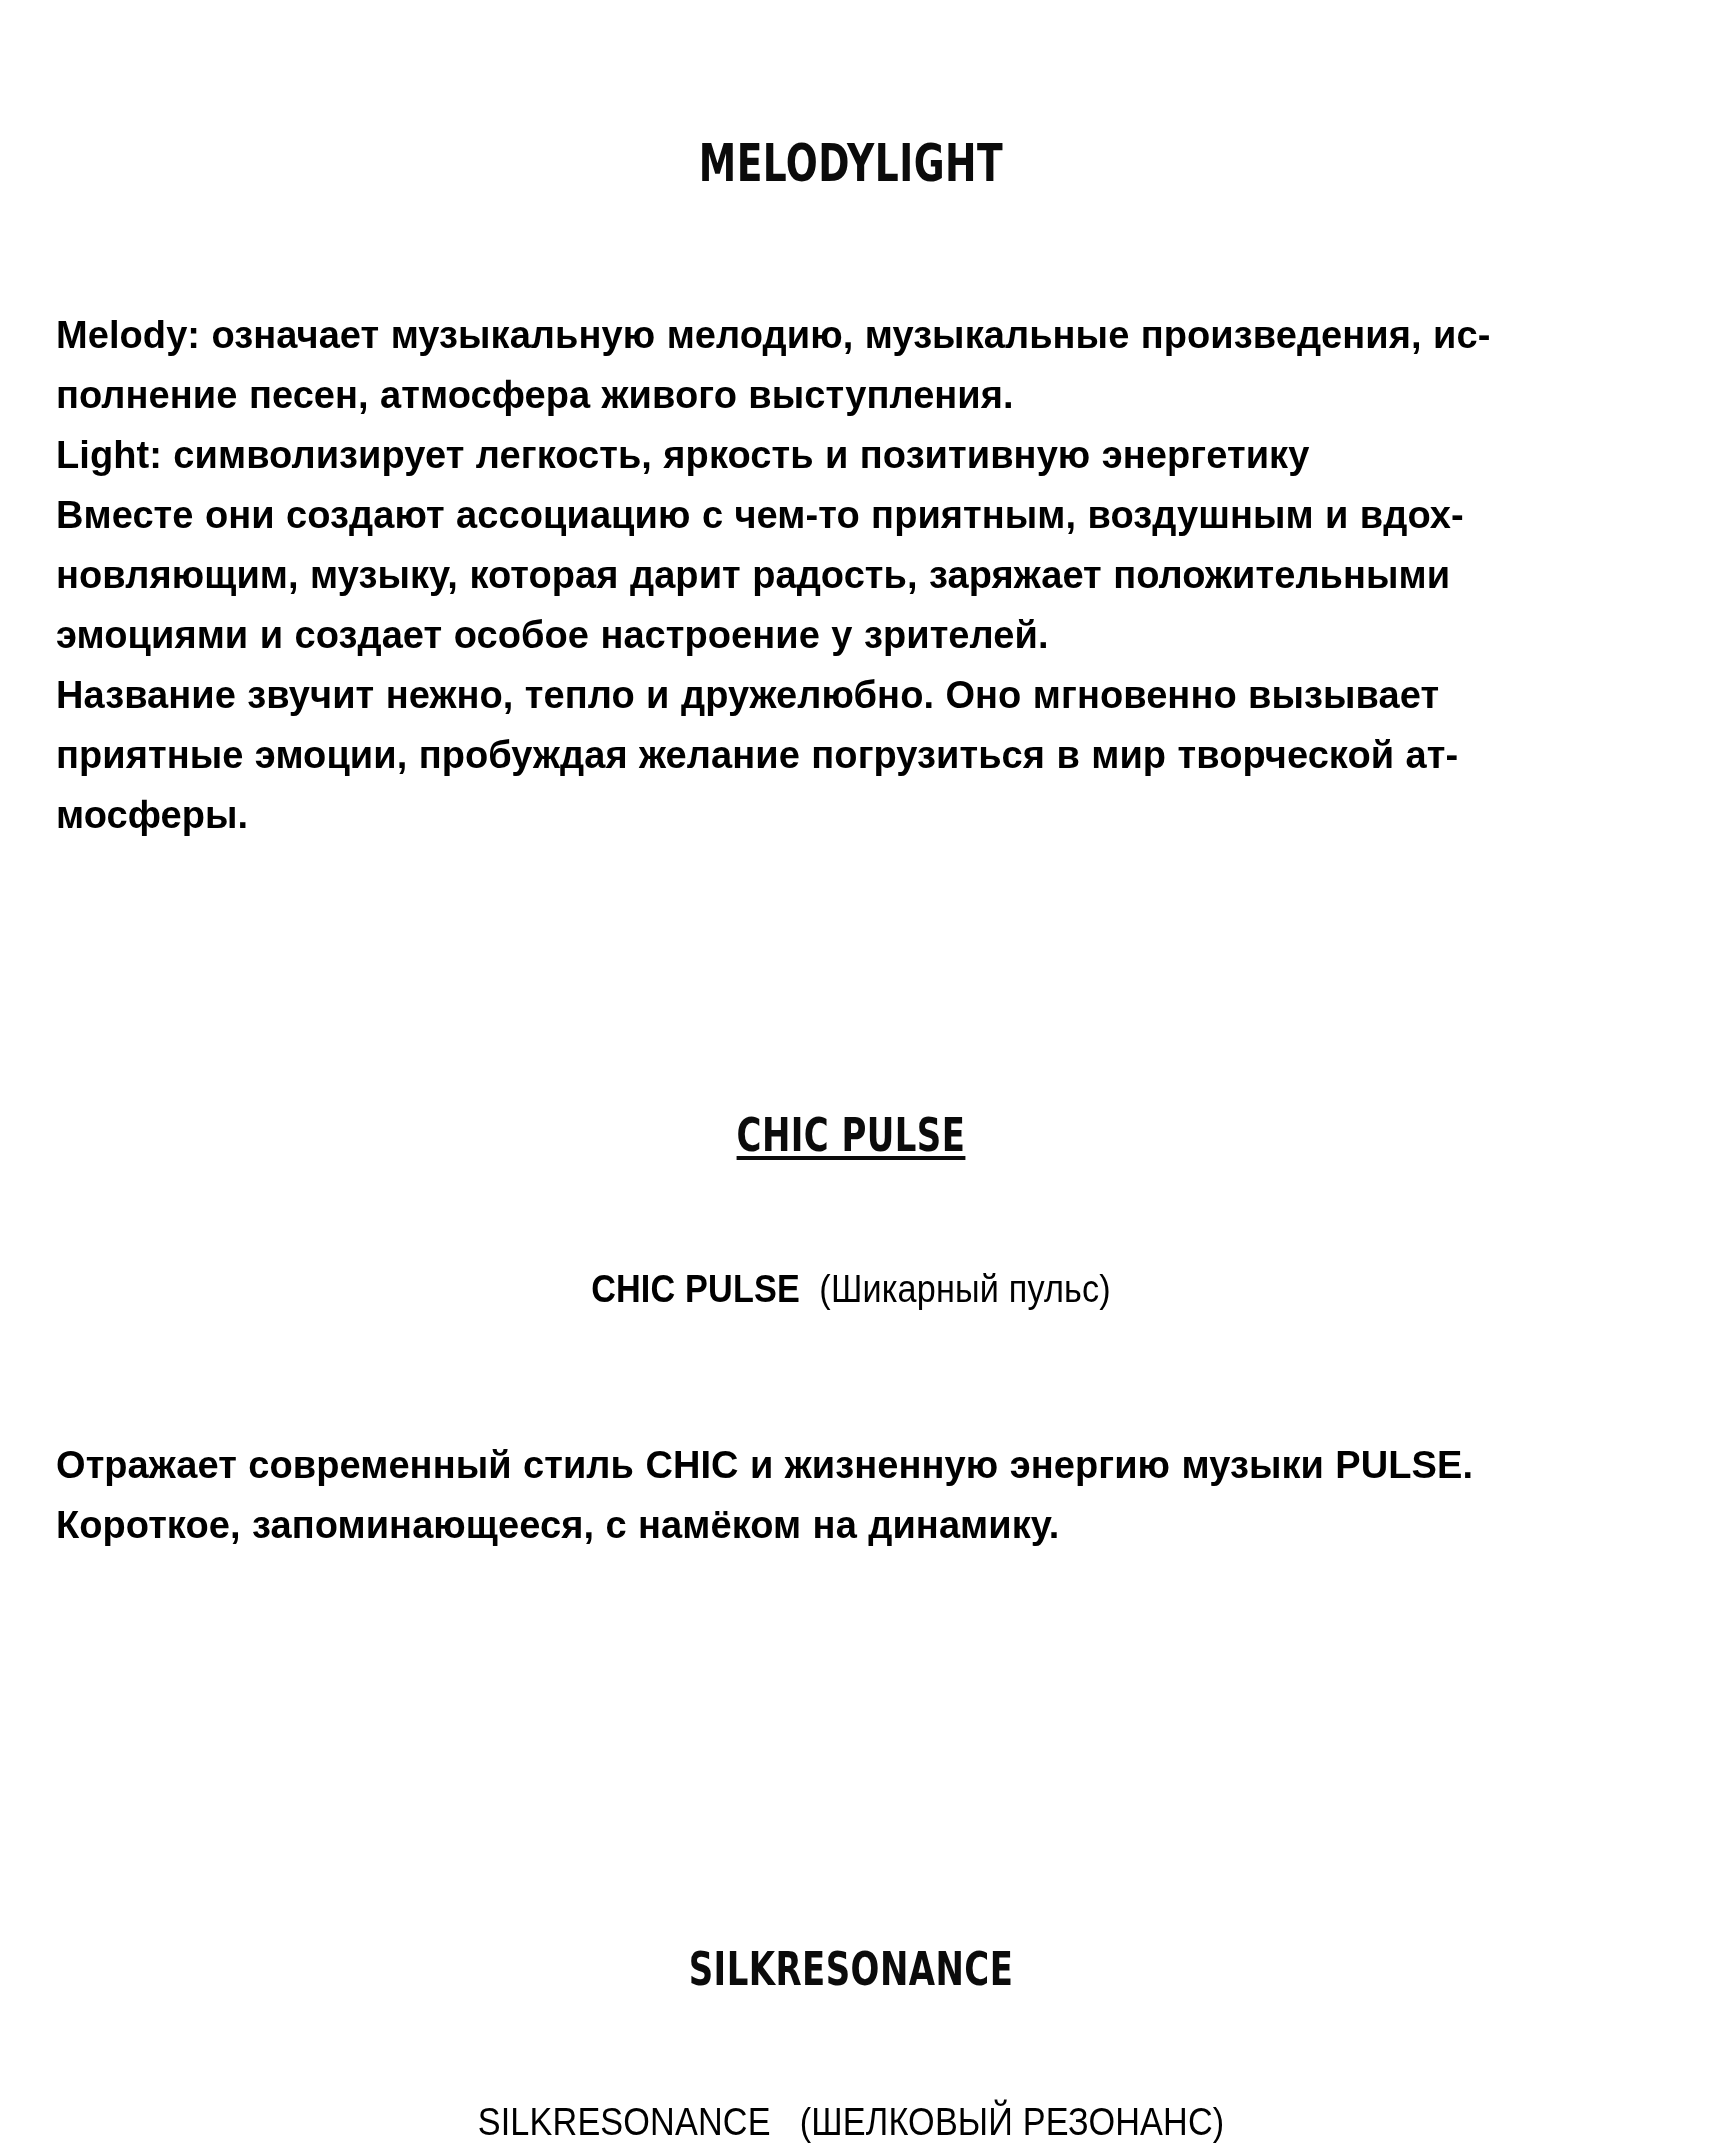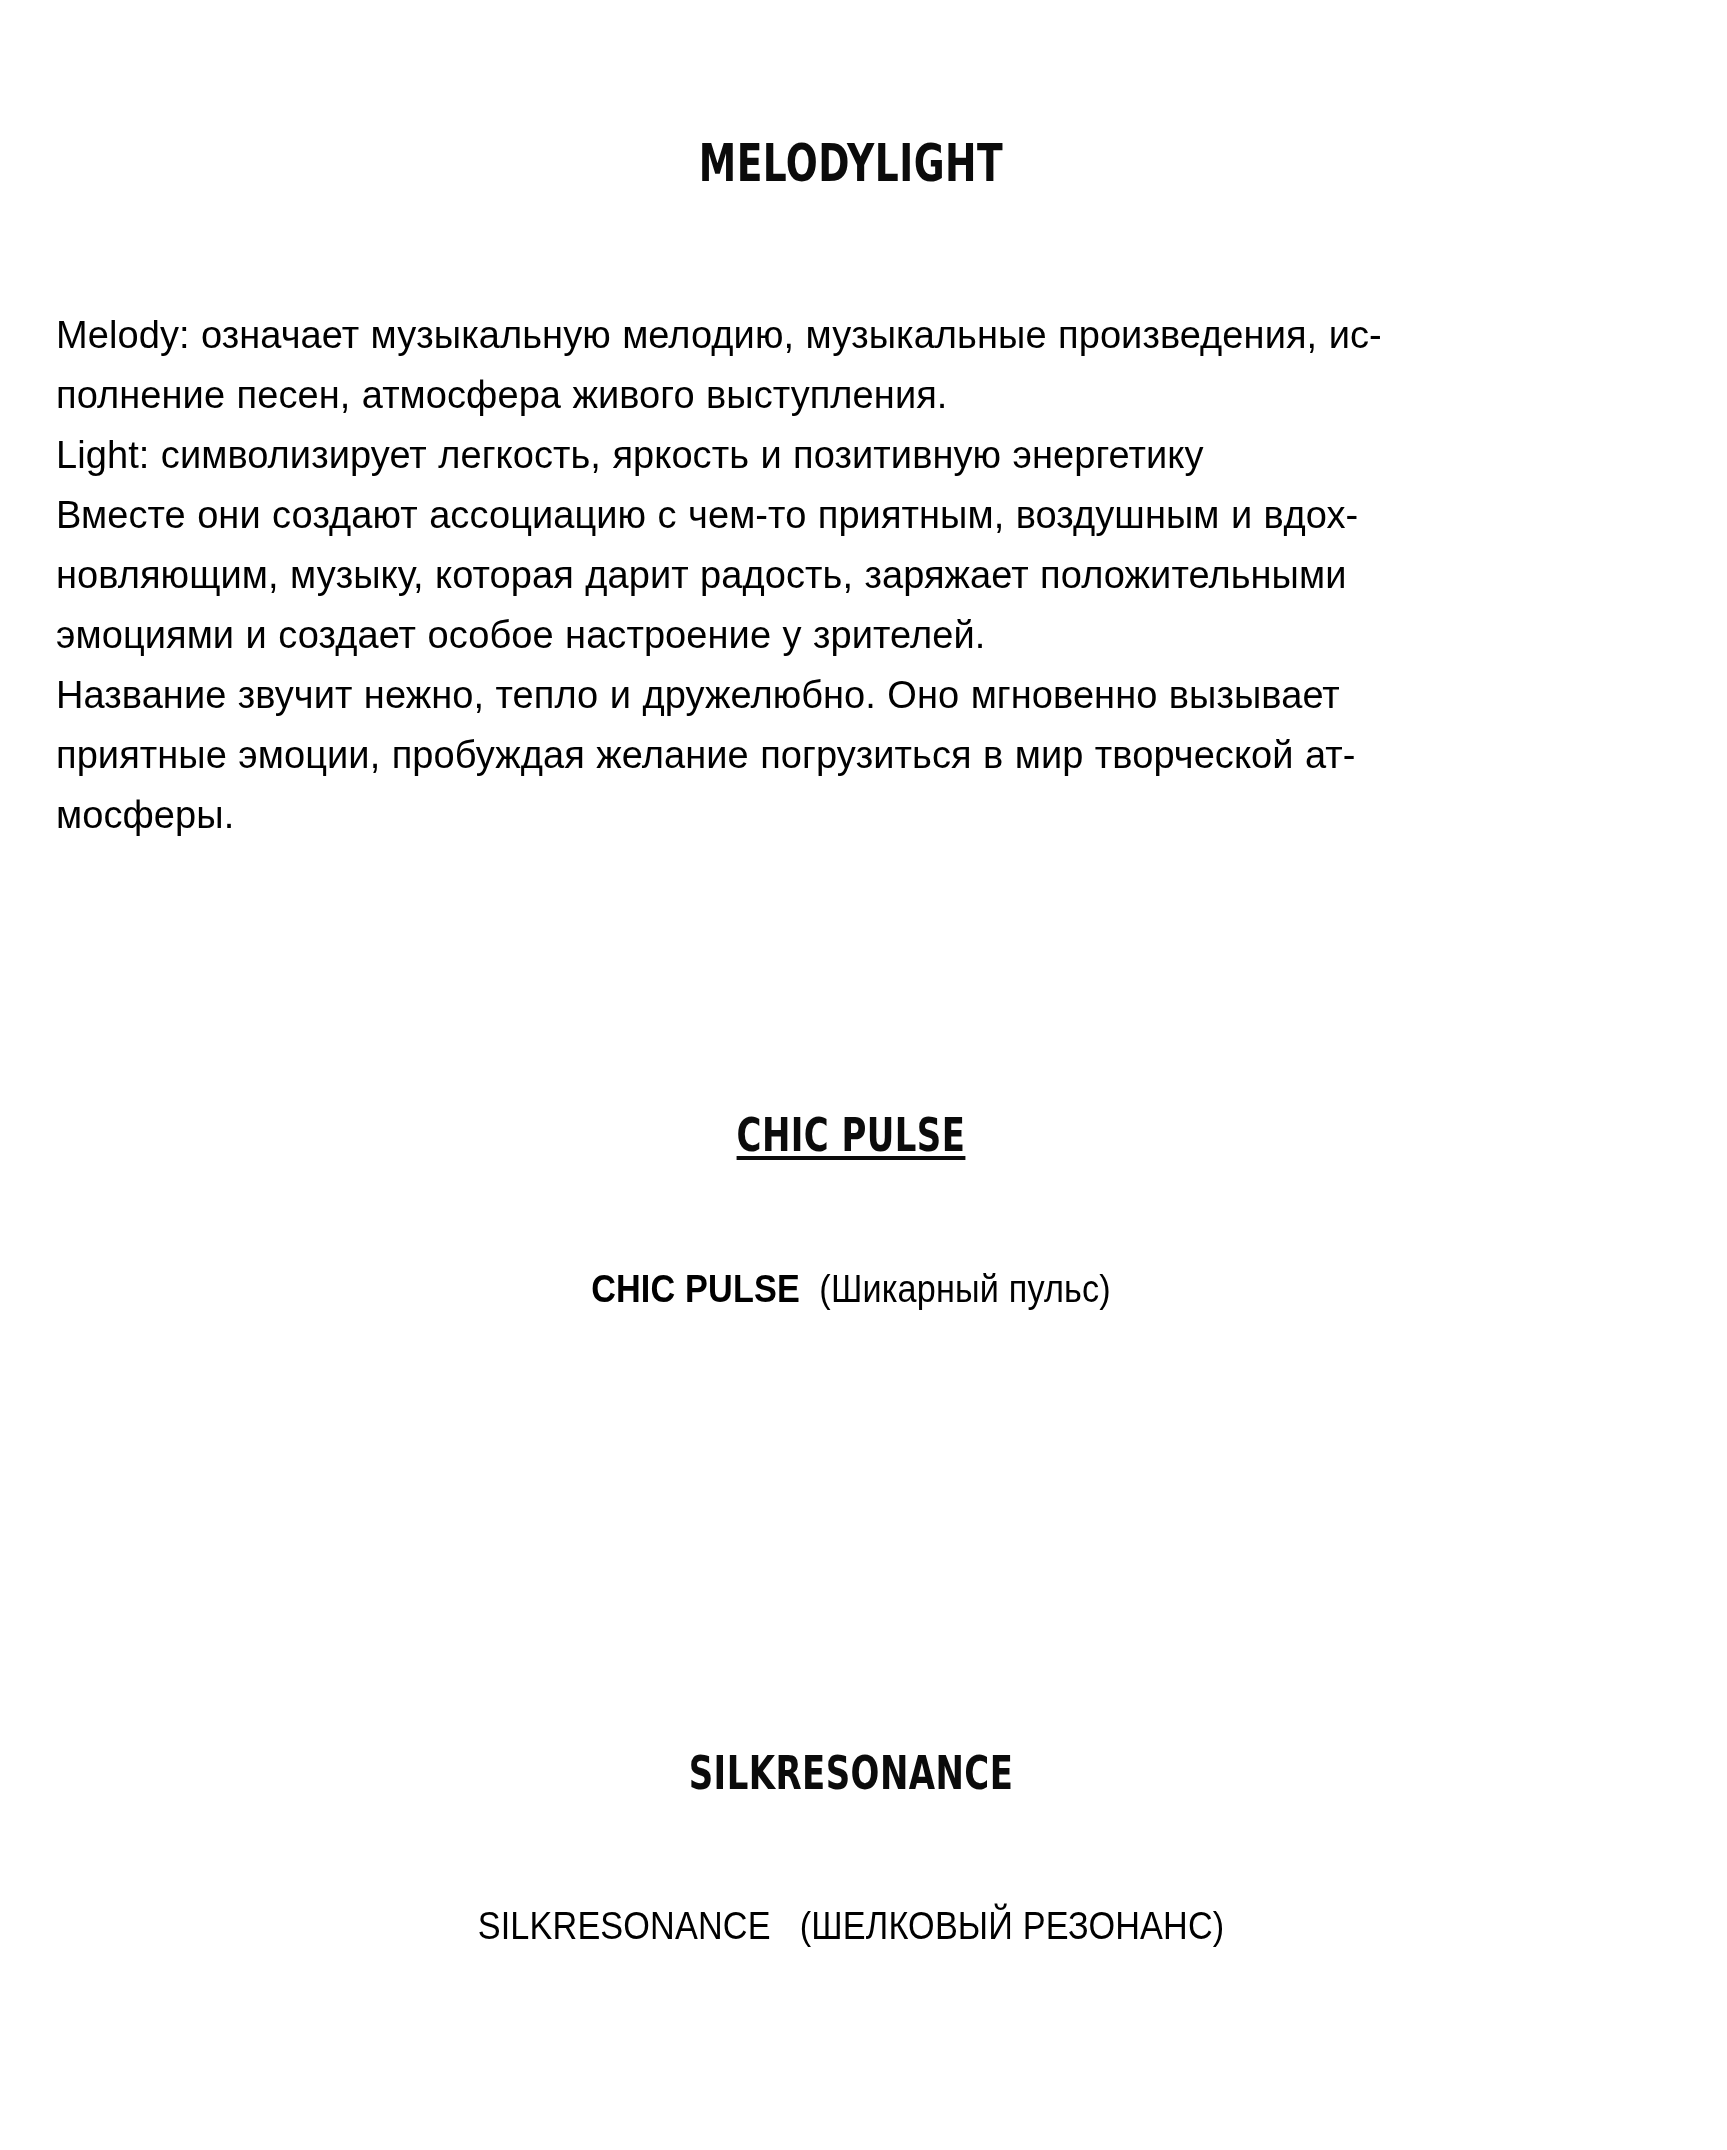--- a/index.html
+++ b/index.html
@@ -71,21 +71,21 @@
   }
   .subtitle .ru {
     font-weight: 400;
   }
 
   
   .body-block {
     font-size: 38px;
     line-height: 60px;
     letter-spacing: 0.002em;
-    font-weight: 400;
+    font-weight: 700;
     text-align: left;
     white-space: pre-line;
     word-spacing: 0.02em;
   }
 
   .spacer-sm { height: 33px; }
   .spacer-lg { height: 123px; }
   .spacer-xl { height: 191px; }
 
   .gap-title-to-body { height: 44px; }
@@ -115,20 +115,22 @@
   <h2 class="display-title section-title underlined">CHIC PULSE</h2>
 
   <div class="spacer-sm"></div>
 
   <p class="subtitle">
     <span class="latin-bold">CHIC PULSE</span><span>&nbsp; </span><span class="ru">(Шикарный пульс)</span>
   </p>
 
   <div class="gap-sub-to-body"></div>
 
+  <p class="body-block">Отражает современный стиль CHIC и жизненную энергию музыки PULSE.
+Короткое, запоминающееся, с намёком на динамику.</p>
 
   <div class="spacer-xl"></div>
   <div class="spacer-lg"></div>
 
   <h2 class="display-title section-title">SILKRESONANCE</h2>
 
   <div class="spacer-sm"></div>
 
   <p class="subtitle">
     <span class="latin-plain">SILKRESONANCE</span><span>&nbsp;&nbsp; </span><span class="ru">(ШЕЛКОВЫЙ РЕЗОНАНС)</span>

